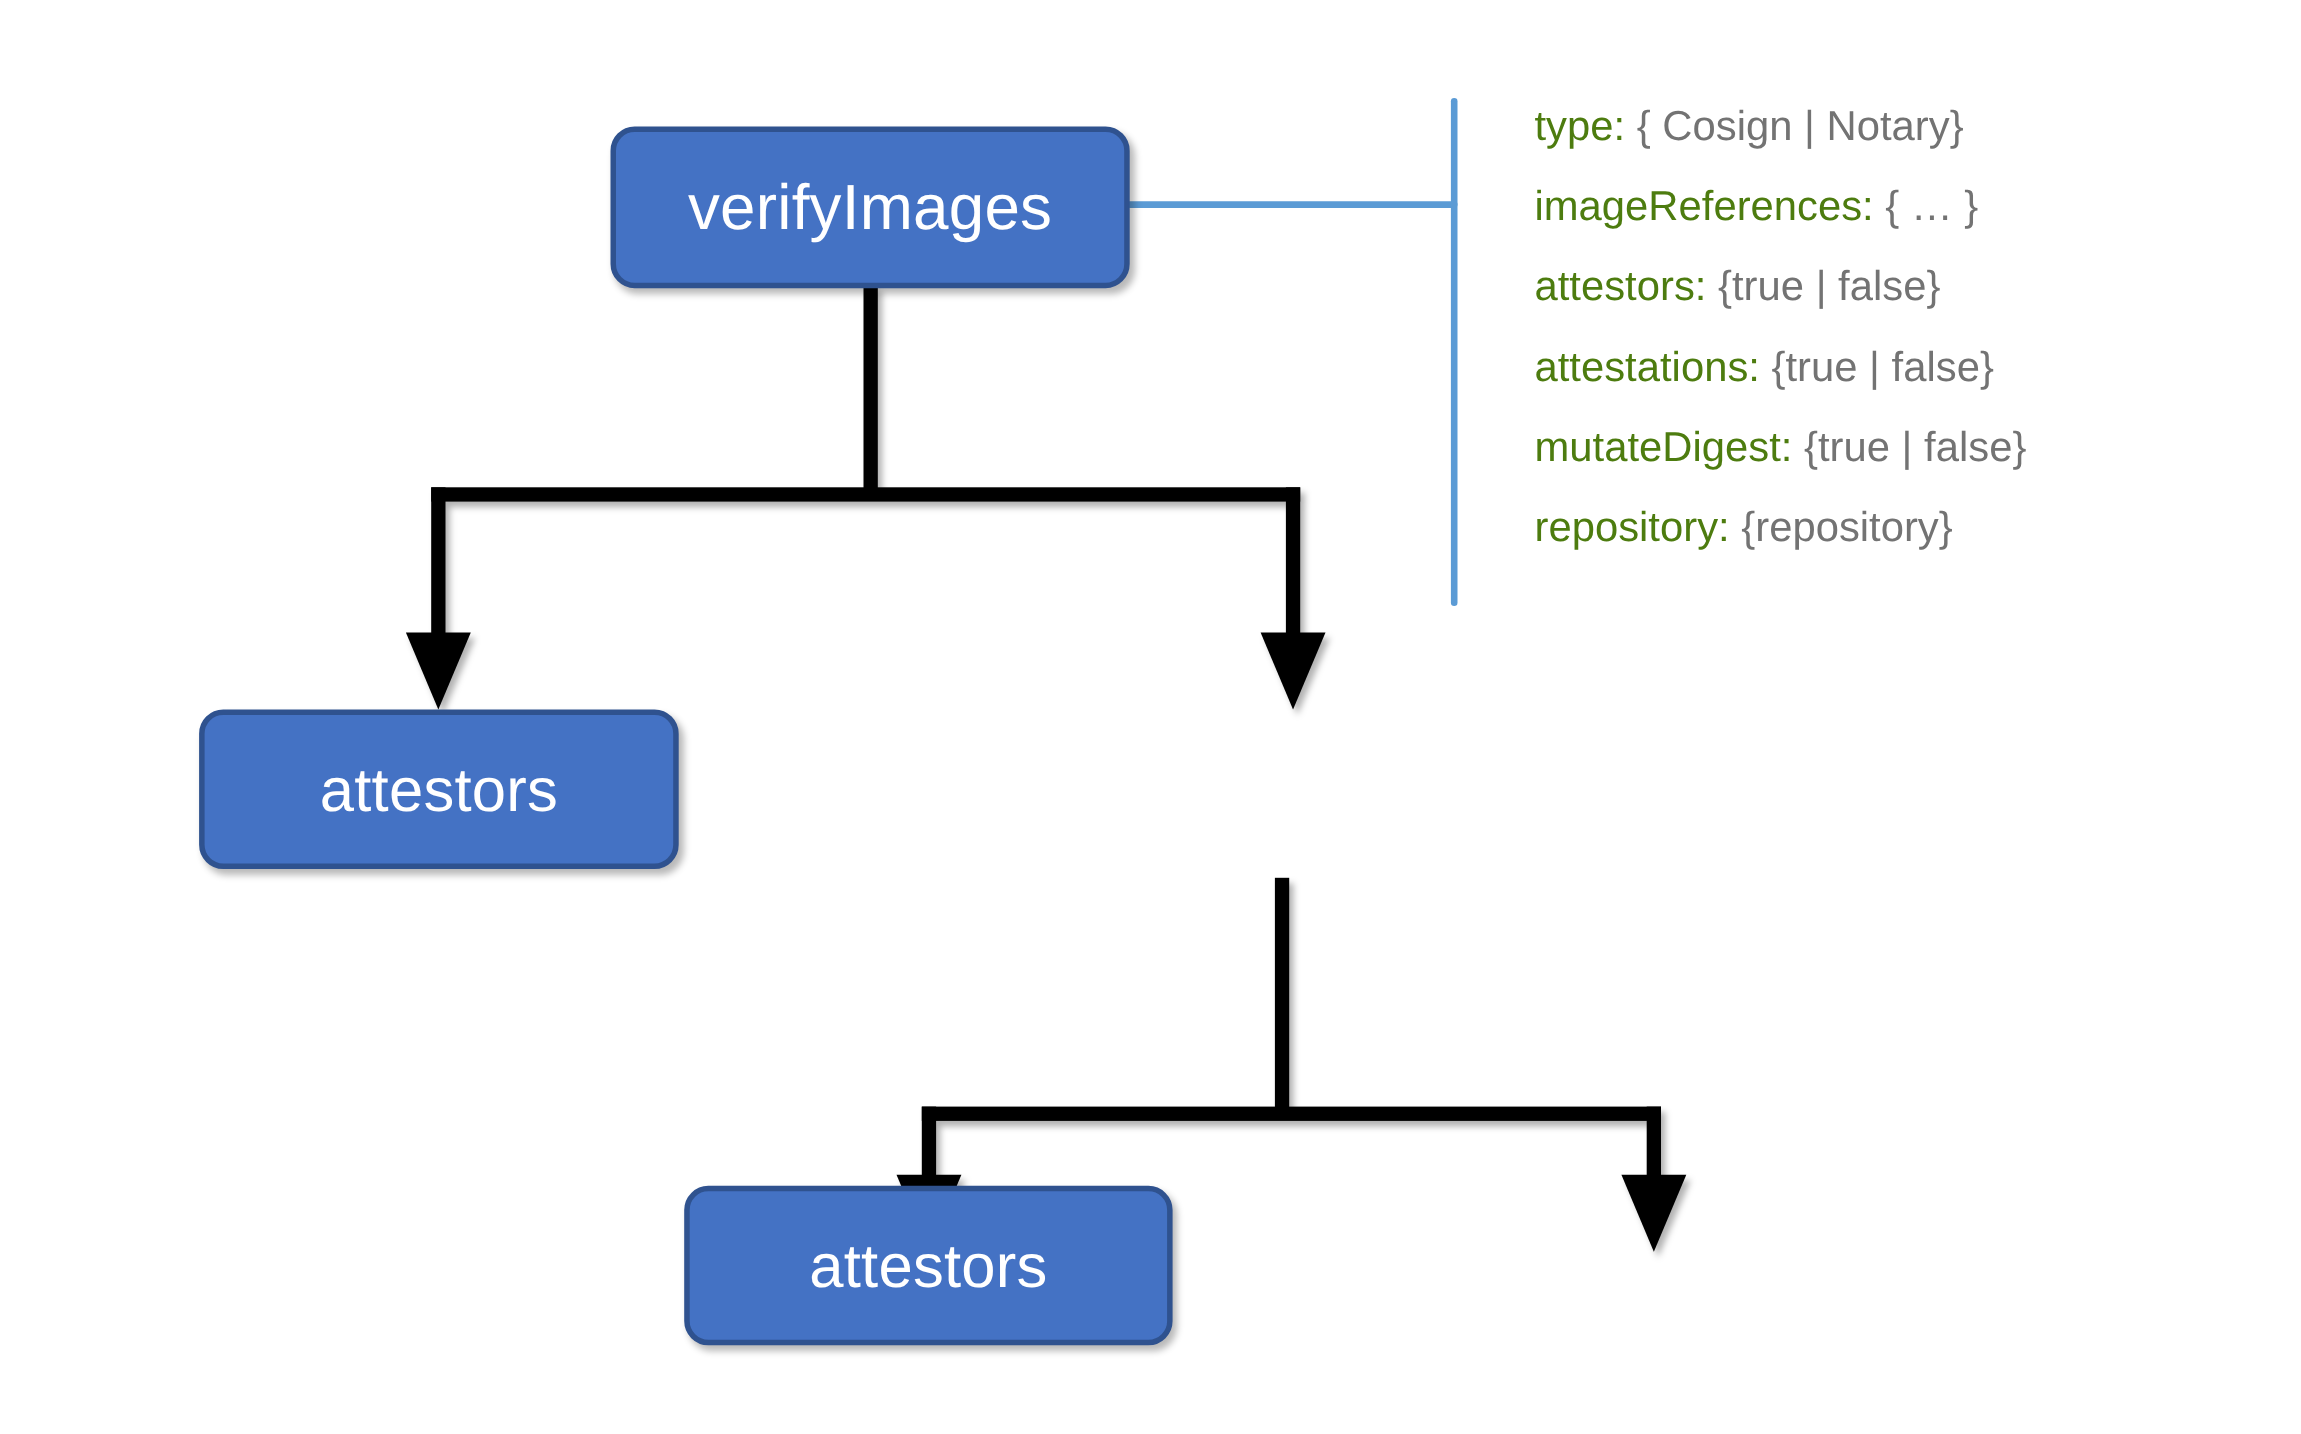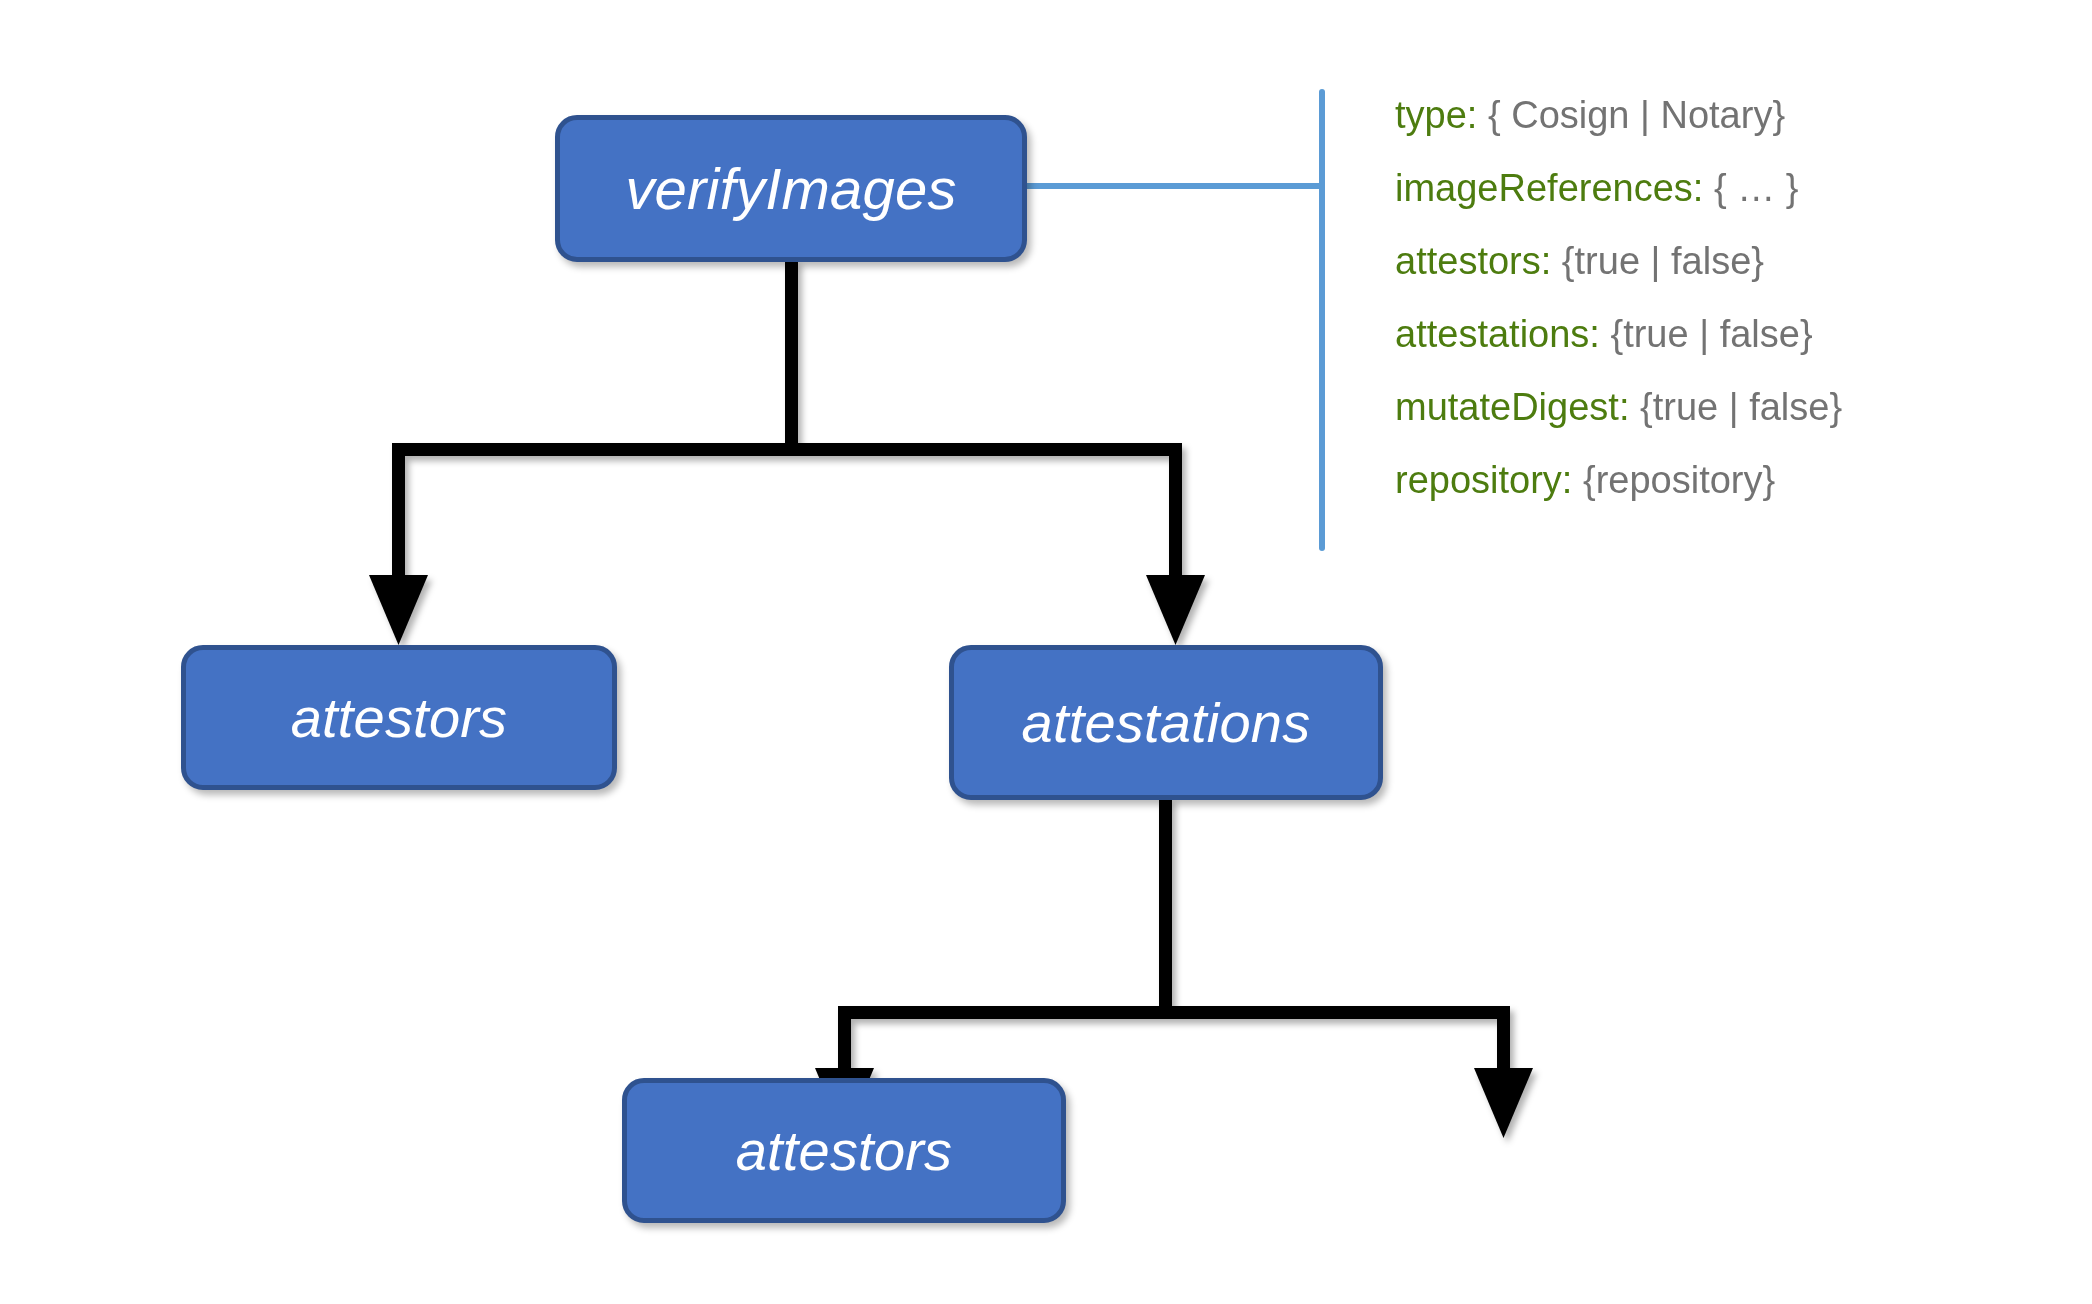--- a/index.html
+++ b/index.html
@@ -42,21 +42,20 @@
     text-align: center;
     box-shadow: 4px 5px 7px rgba(0,0,0,0.28);
     font-weight: 400;
     letter-spacing: 0.2px;
     z-index: 5;
   }
   .node-label {
     display: block;
     line-height: 1;
     white-space: nowrap;
-    font-style: italic;
   }
 
   #node-verifyimages {
     left: 555px;  top: 115px;  width: 472px;  height: 147px;
     font-size: 58px;
   }
   #node-attestors-top {
     left: 181px;  top: 645px;  width: 436px;  height: 145px;
     font-size: 56px;
   }
@@ -144,23 +143,20 @@
   </svg>
 
   <div class="node" id="node-verifyimages">
     <span class="node-label">verifyImages</span>
   </div>
 
   <div class="node" id="node-attestors-top">
     <span class="node-label">attestors</span>
   </div>
 
-  <div class="node" id="node-attestations">
-    <span class="node-label">attestations</span>
-  </div>
 
   <div class="node" id="node-attestors-bottom">
     <span class="node-label">attestors</span>
   </div>
 
 
   <div id="property-list">
 
     <div class="prop-row">
       <span class="prop-key">type:</span>

